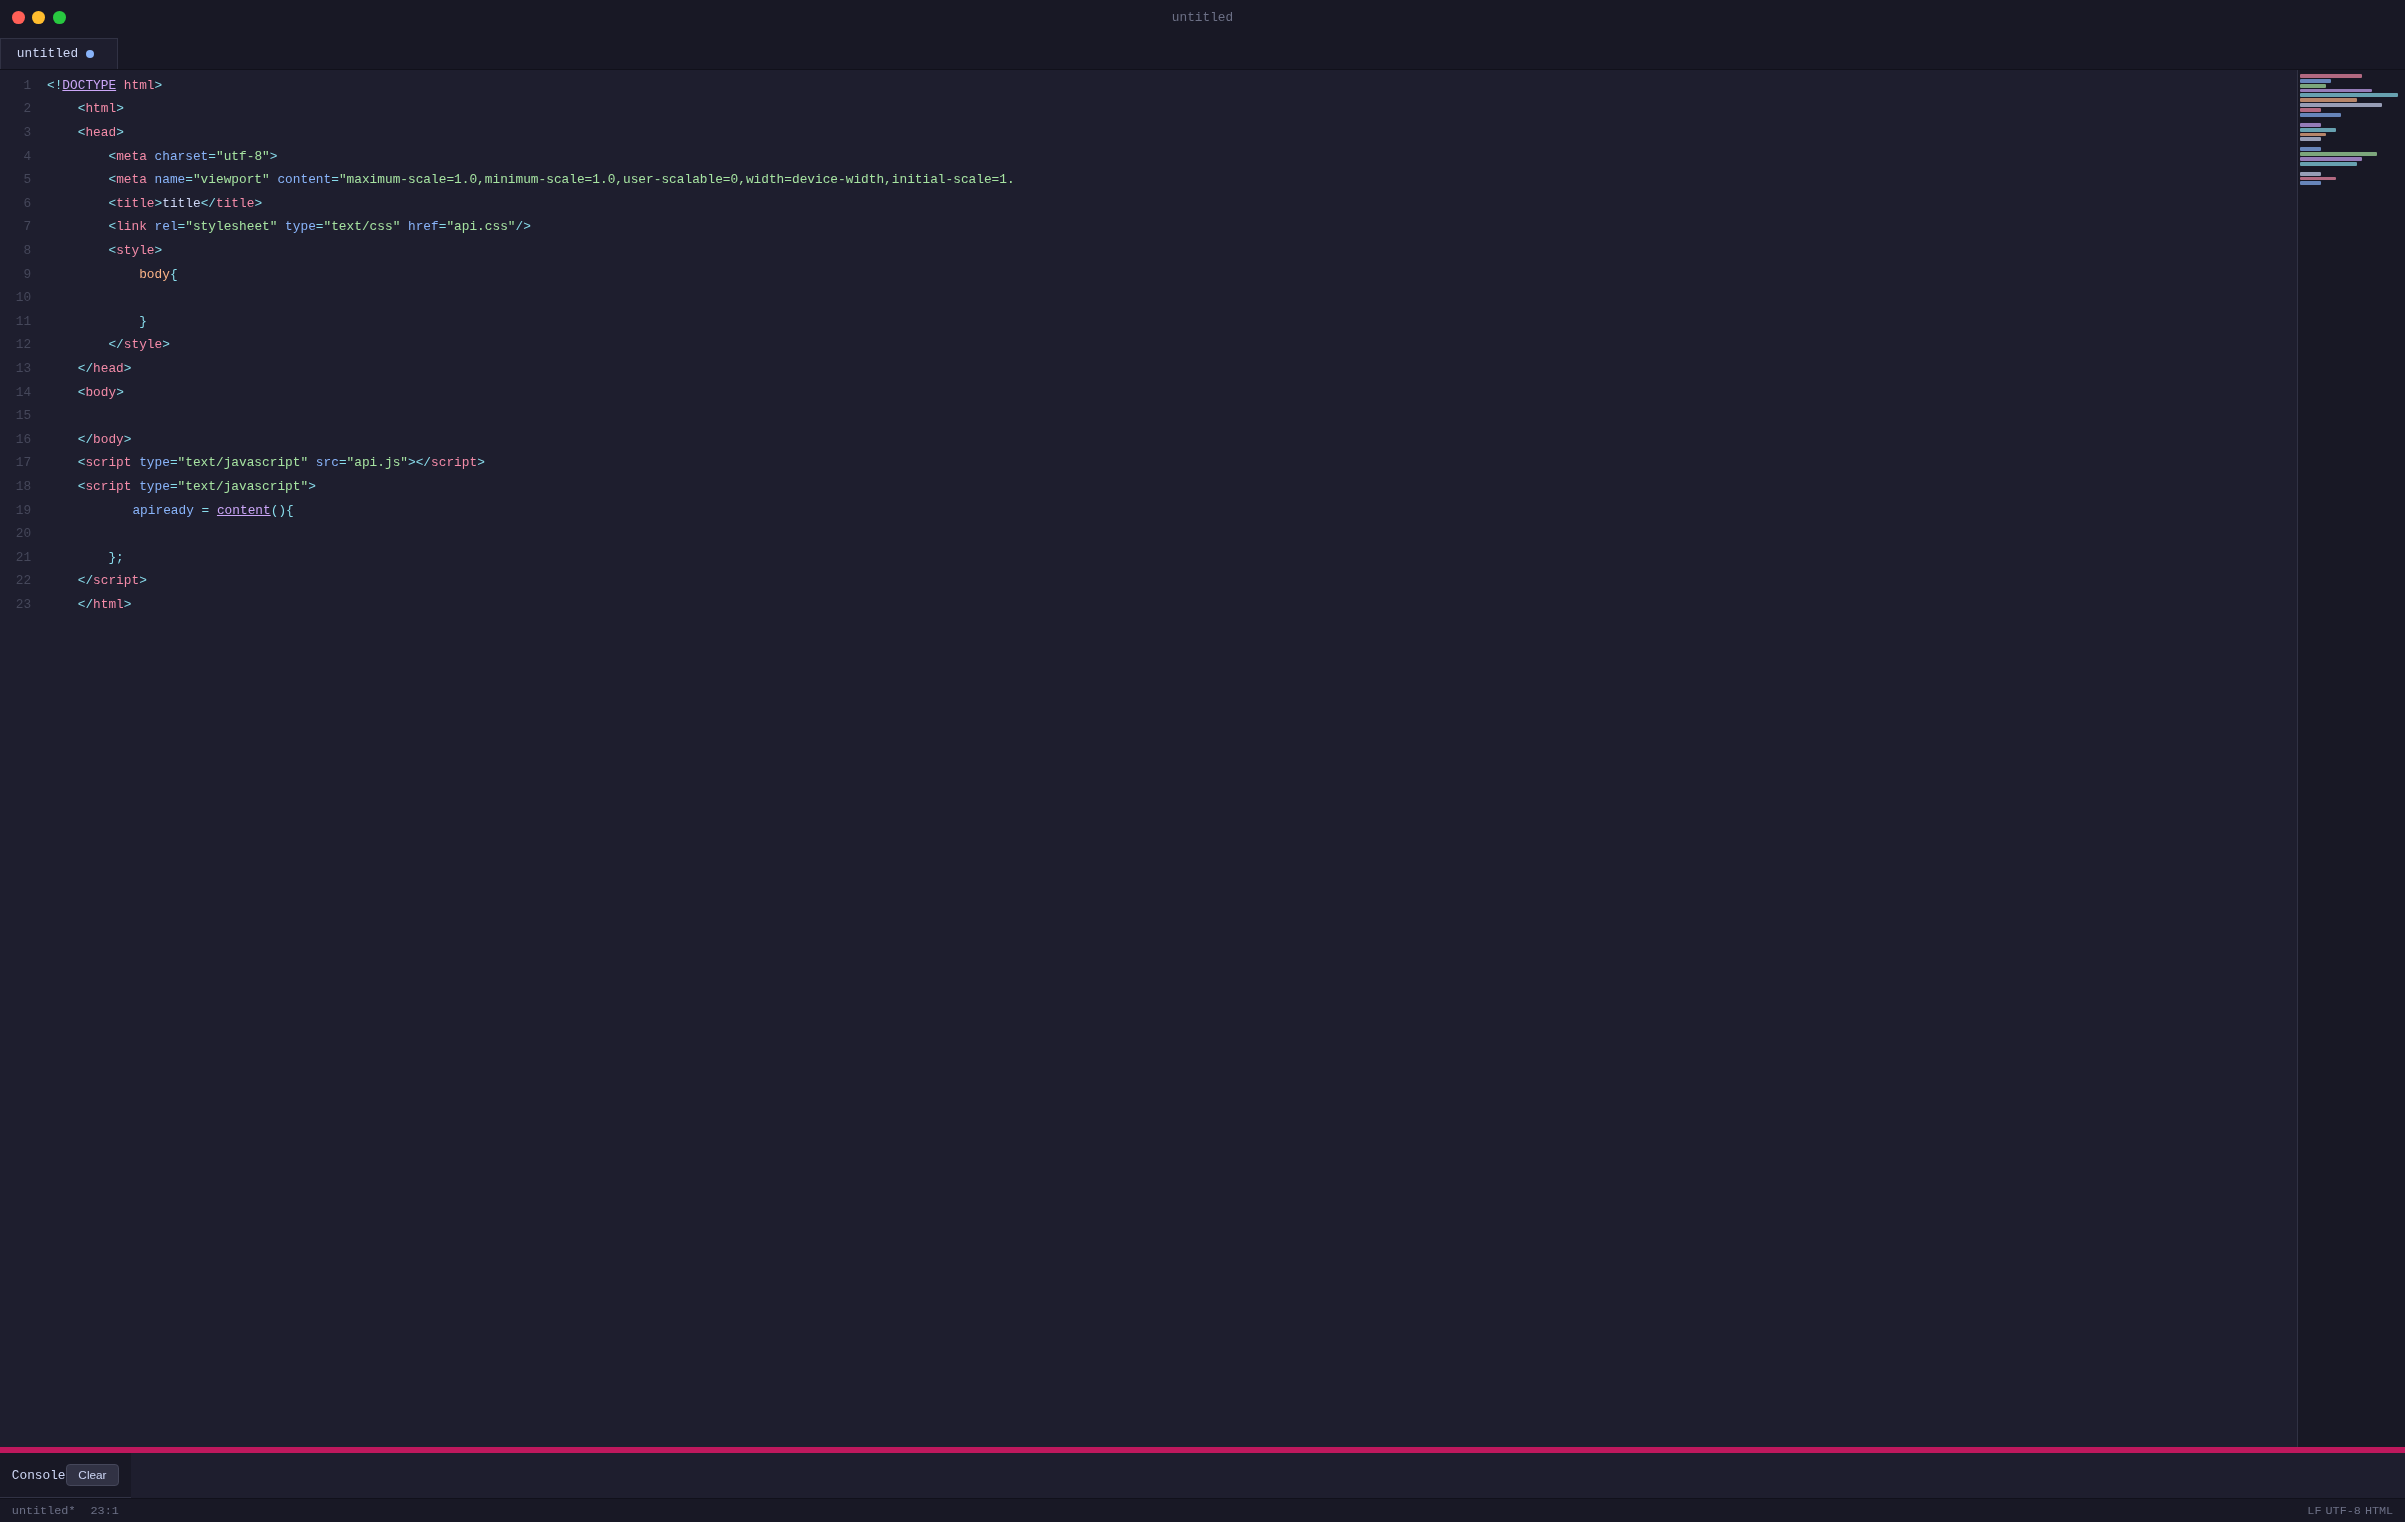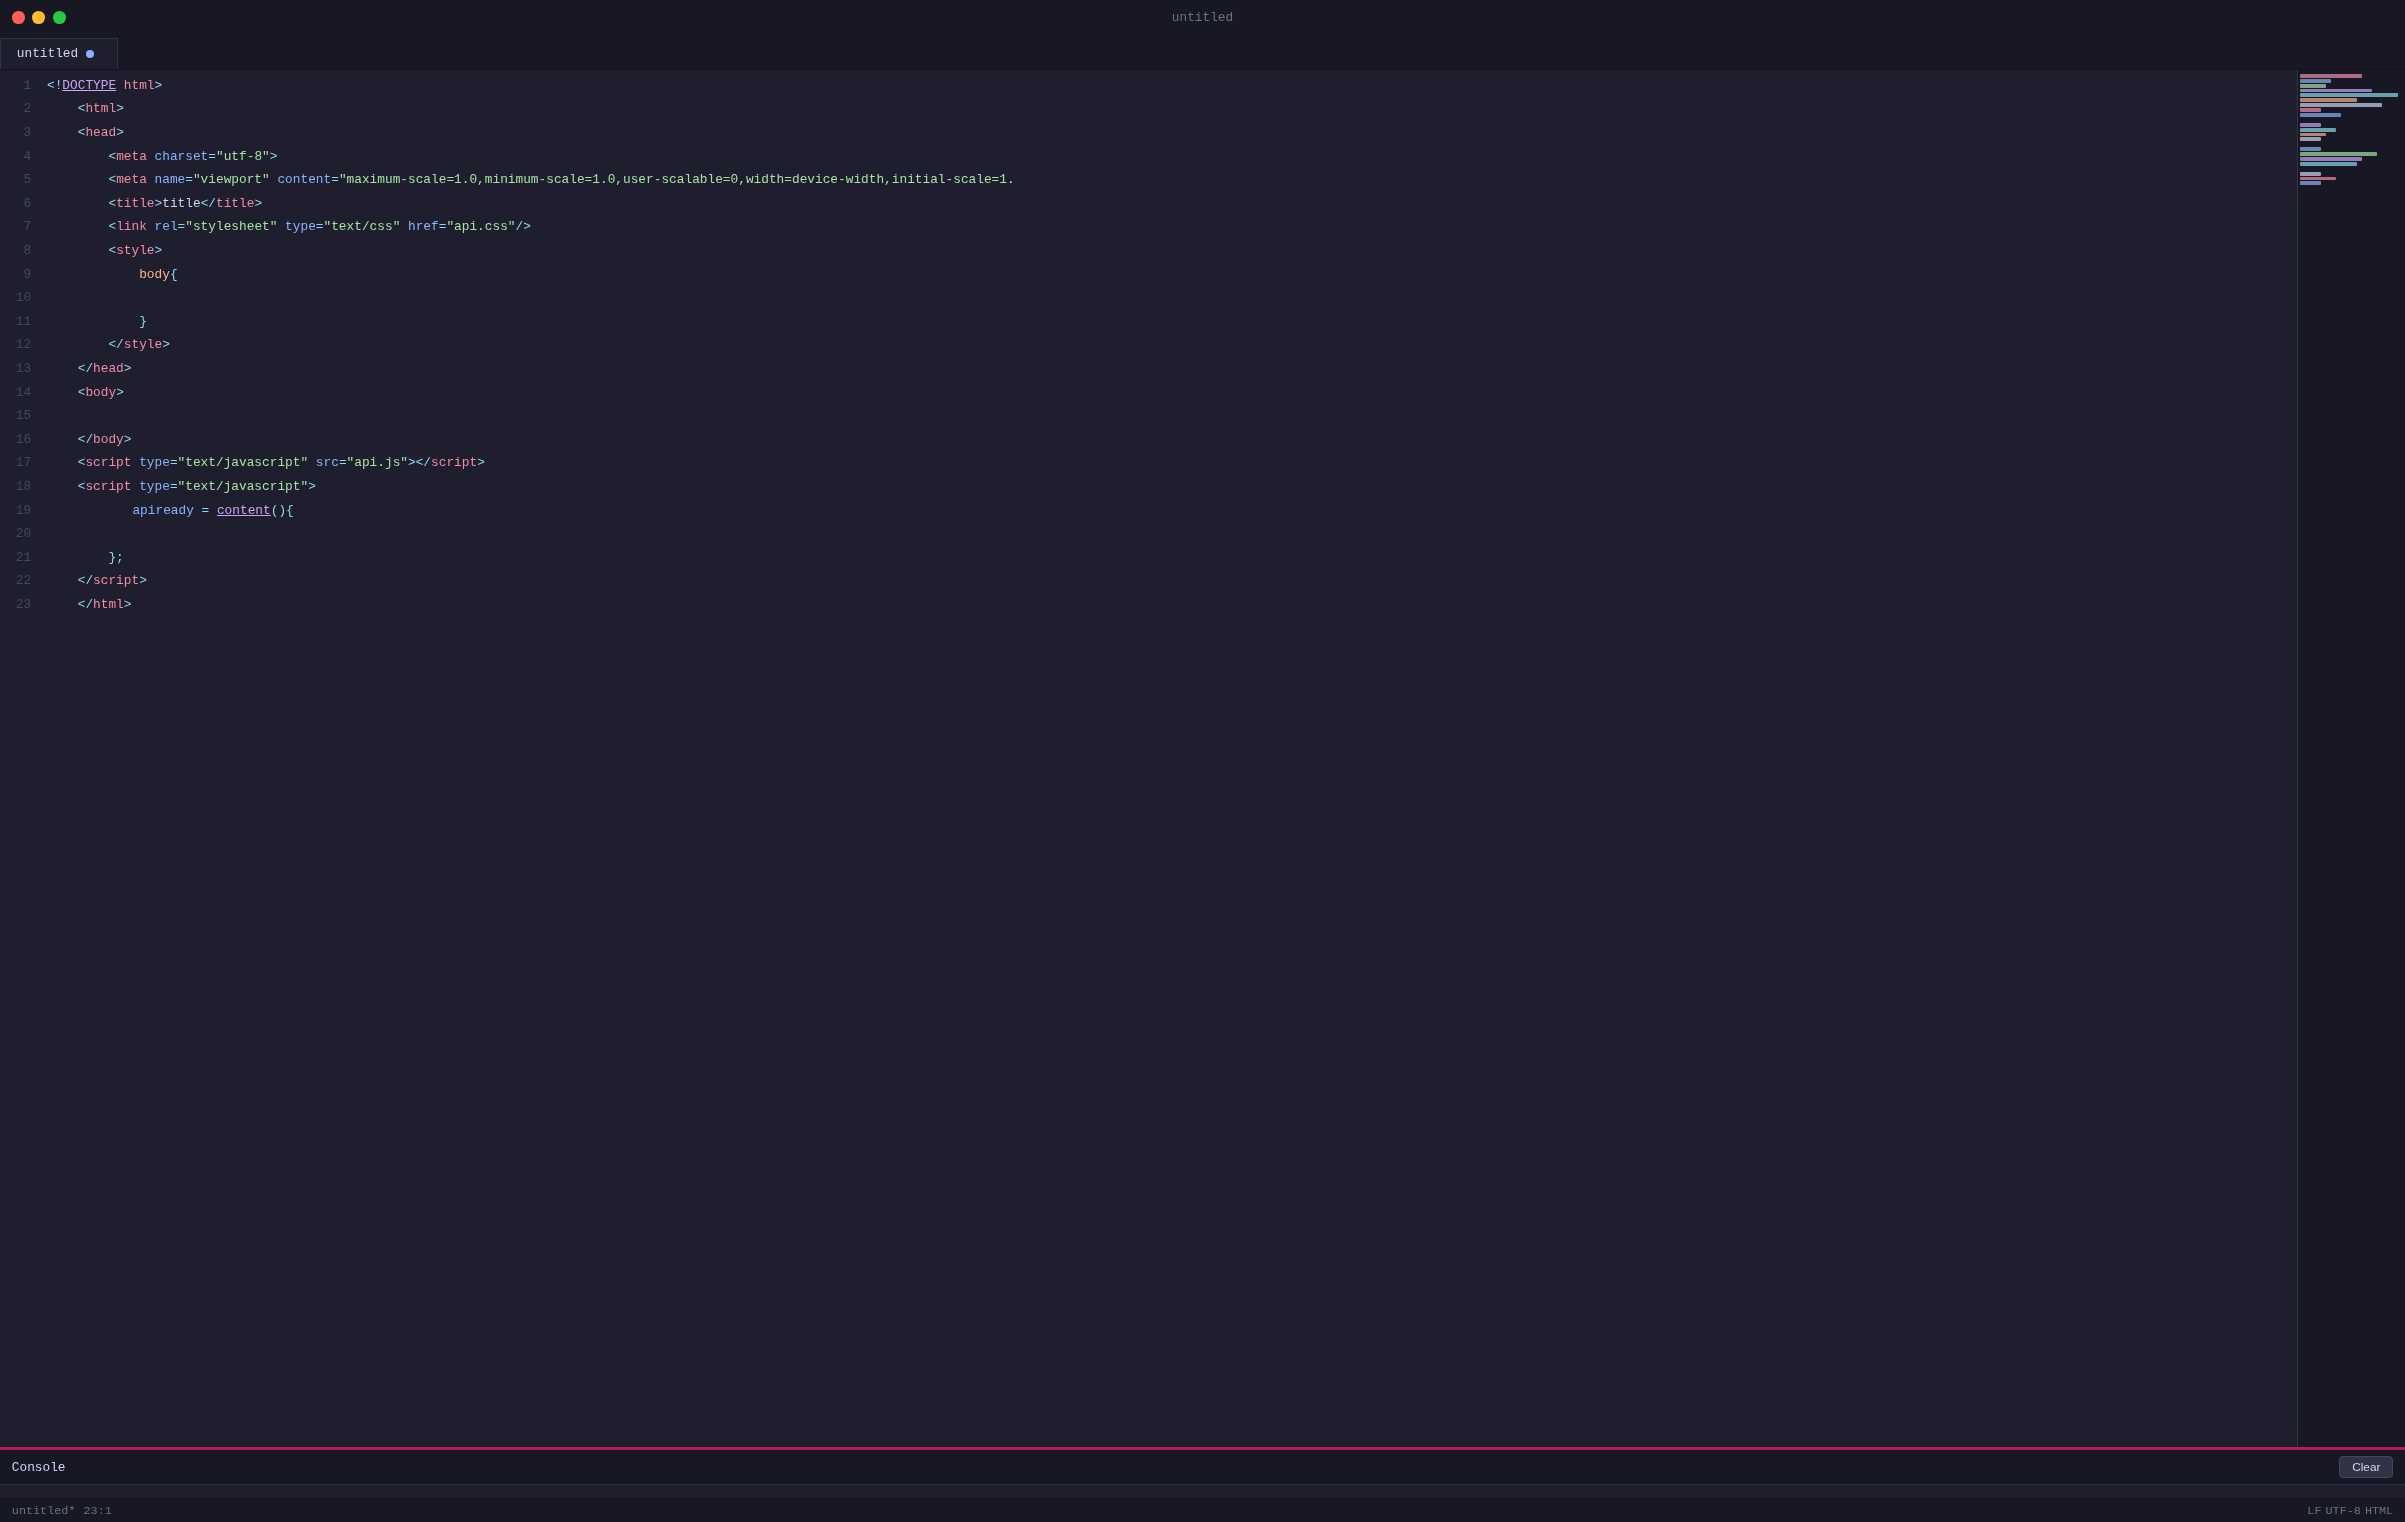--- a/index.html
+++ b/index.html
@@ -151,24 +151,24 @@
     .minimap-line {
       height: 3.9px;
       margin-bottom: 1px;
       border-radius: 1px;
       opacity: 0.7;
     }
 
     
     .console-panel {
       background: #181825;
-      border-top: 3px solid #be185d;
+      border-top: 6px solid #be185d;
       height: 51px;
       display: flex;
-      flex-direction: column;
+      flex-direction: row;
       flex-shrink: 0;
       justify-content: space-between;
     }
     .console-header {
       display: flex;
       align-items: center;
       justify-content: space-between;
       padding: 5.9px 11.8px;
       border-bottom: 1px solid #313244;
     }
@@ -198,21 +198,21 @@
       align-items: center;
       justify-content: space-between;
       padding: 0 11.8px;
       font-size: 11.8px;
       color: #6c7086;
       border-top: 1px solid #11111b;
       flex-shrink: 0;
     }
     .statusbar-left {
       display: flex;
-      gap: 8px;
+      gap: 15px;
       align-items: flex-start;
     }
     .statusbar-right {
       display: flex;
       gap: 4px;
       align-items: center;
     }
   </style>
 </head>
 <body>

